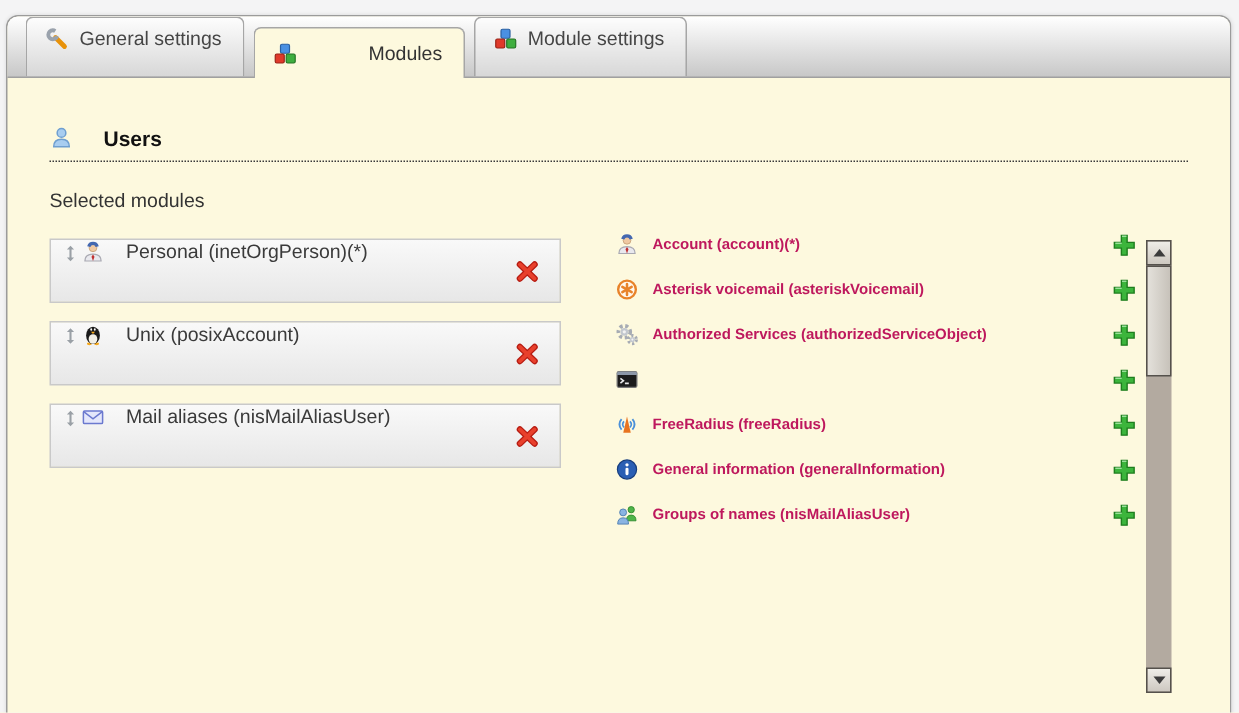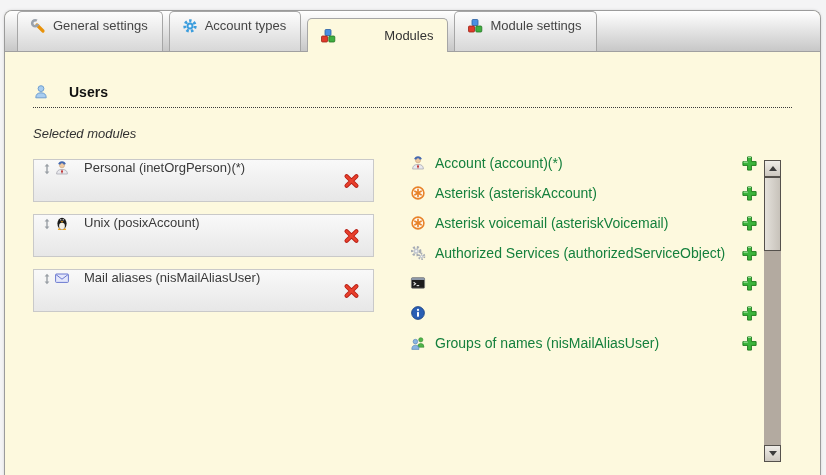--- a/index.html
+++ b/index.html
@@ -41,39 +41,39 @@
   }
   .icon{display:inline-flex;align-items:center;justify-content:center;line-height:0;}
   
   .content{padding:0 28px;}
   .heading{
     margin-top:32px;display:flex;align-items:center;gap:20px;
     border-bottom:1px dotted #3a3a3a;padding-bottom:7px;
   }
   .heading .title{font-size:14px;font-weight:bold;color:#111;}
   .cols{display:flex;margin-top:18px;}
-  .col-label{font-size:13px;color:#333;font-style:italic;}
+  .col-label{font-size:13px;color:#333;}
   .sel-col{width:377px;flex:none;}
   .avail-col{flex:1;position:relative;}
   
   .sel-list{margin-top:18px;}
   .sel-row{
     position:relative;width:339px;height:41px;margin-bottom:7px;
     background:linear-gradient(#f9f9f9,#e7e7e7);
     border:1px solid #c9c9c9;
     display:flex;align-items:flex-start;margin-top:12px;
   }
   .drag{position:absolute;top:3px;left:7px;cursor:grab;}
   .sel-row .mod-icon{margin-left:20px;}
   .sel-row .mod-label{margin-left:14px;font-size:13px;color:#3a3a3a;}
   .del-btn{position:absolute;right:13px;top:50%;transform:translateY(-50%);cursor:pointer;}
   
   .avail-list{margin-top:22px;width:354px;}
   .avail-row{display:flex;align-items:center;height:30px;gap:9px;}
-  .avail-row .mod-label{font-size:14px;color:#15803d;}
+  .avail-row .mod-label{font-size:10px;color:#be185d;font-weight:bold;}
   .add-btn{margin-left:auto;margin-right:6px;cursor:pointer;}
   
   .scrollbar{
     position:absolute;left:354px;top:34px;width:17px;height:302px;
     background:#b3aaa0;
   }
   .sb-btn{
     position:absolute;left:0;width:15px;height:15px;
     background:linear-gradient(#efede8,#cdc8c0);
     border:1px solid #55514c;
@@ -97,30 +97,20 @@
     <div class="tabline"></div>
 
   <div class="tab">
         <span class="icon">
           <svg width="16" height="16" viewBox="0 0 16 16">
             <line x1="7" y1="7" x2="13" y2="13" stroke="#e8920a" stroke-width="3.2" stroke-linecap="round"></line>
             <circle cx="5.2" cy="5.2" r="3" fill="none" stroke="#9aa2ac" stroke-width="2.6" stroke-dasharray="14.5 4.4" stroke-dashoffset="-1"></circle>
           </svg>
         </span>
         <span>General settings</span>
-      </div>
-      <div class="tab">
-        <span class="icon">
-          <svg width="16" height="16" viewBox="0 0 16 16">
-            <circle cx="8" cy="8" r="5.2" fill="none" stroke="#3b9ddd" stroke-width="3" stroke-dasharray="2.4 2.2"></circle>
-            <circle cx="8" cy="8" r="3.4" fill="#3b9ddd"></circle>
-            <circle cx="8" cy="8" r="1.5" fill="#eef6fd"></circle>
-          </svg>
-        </span>
-        <span>Account types</span>
       </div>
       <div class="tab active">
         <span class="icon">
           <svg width="16" height="16" viewBox="0 0 16 16">
             <rect x="5" y="1.5" width="6" height="6" rx="1" fill="#4a90e2" stroke="#2a60a2" stroke-width="0.8"></rect>
             <rect x="1.5" y="8" width="6" height="6" rx="1" fill="#e03a2a" stroke="#9a2418" stroke-width="0.8"></rect>
             <rect x="8.8" y="8" width="6" height="6" rx="1" fill="#3fae3f" stroke="#257525" stroke-width="0.8"></rect>
           </svg>
         </span>
         <span>Modules</span>
@@ -254,39 +244,20 @@
               <span class="icon mod-icon">
                 <svg width="16" height="16" viewBox="0 0 16 16">
                   <circle cx="8" cy="8" r="5.9" fill="#fff8ee" stroke="#e8832a" stroke-width="1.6"></circle>
                   <g stroke="#e8832a" stroke-width="1.7" stroke-linecap="round">
                     <line x1="8" y1="4.4" x2="8" y2="11.6"></line>
                     <line x1="4.9" y1="6.2" x2="11.1" y2="9.8"></line>
                     <line x1="11.1" y1="6.2" x2="4.9" y2="9.8"></line>
                   </g>
                 </svg>
               </span>
-              <span class="mod-label">Asterisk (asteriskAccount)</span>
-              <span class="icon add-btn">
-                <svg width="17" height="17" viewBox="0 0 16 16">
-                  <path d="M6.2 1.8 h3.6 v4.4 h4.4 v3.6 h-4.4 v4.4 H6.2 v-4.4 H1.8 V6.2 h4.4 z" fill="#3cb53c" stroke="#1e7e1e" stroke-width="0.9"></path>
-                  <path d="M6.6 2.4 h2.8 M2.4 6.7 h4" stroke="#9ae09a" stroke-width="1" fill="none"></path>
-                </svg>
-              </span>
-            </div>
-            <div class="avail-row">
-              <span class="icon mod-icon">
-                <svg width="16" height="16" viewBox="0 0 16 16">
-                  <circle cx="8" cy="8" r="5.9" fill="#fff8ee" stroke="#e8832a" stroke-width="1.6"></circle>
-                  <g stroke="#e8832a" stroke-width="1.7" stroke-linecap="round">
-                    <line x1="8" y1="4.4" x2="8" y2="11.6"></line>
-                    <line x1="4.9" y1="6.2" x2="11.1" y2="9.8"></line>
-                    <line x1="11.1" y1="6.2" x2="4.9" y2="9.8"></line>
-                  </g>
-                </svg>
-              </span>
               <span class="mod-label">Asterisk voicemail (asteriskVoicemail)</span>
               <span class="icon add-btn">
                 <svg width="17" height="17" viewBox="0 0 16 16">
                   <path d="M6.2 1.8 h3.6 v4.4 h4.4 v3.6 h-4.4 v4.4 H6.2 v-4.4 H1.8 V6.2 h4.4 z" fill="#3cb53c" stroke="#1e7e1e" stroke-width="0.9"></path>
                   <path d="M6.6 2.4 h2.8 M2.4 6.7 h4" stroke="#9ae09a" stroke-width="1" fill="none"></path>
                 </svg>
               </span>
             </div>
             <div class="avail-row">
               <span class="icon mod-icon">
@@ -319,25 +290,44 @@
               <span class="icon add-btn">
                 <svg width="17" height="17" viewBox="0 0 16 16">
                   <path d="M6.2 1.8 h3.6 v4.4 h4.4 v3.6 h-4.4 v4.4 H6.2 v-4.4 H1.8 V6.2 h4.4 z" fill="#3cb53c" stroke="#1e7e1e" stroke-width="0.9"></path>
                   <path d="M6.6 2.4 h2.8 M2.4 6.7 h4" stroke="#9ae09a" stroke-width="1" fill="none"></path>
                 </svg>
               </span>
             </div>
             <div class="avail-row">
               <span class="icon mod-icon">
                 <svg width="16" height="16" viewBox="0 0 16 16">
+                  <path d="M8 2.6 l2.5 10.9 h-5 z" fill="#e87420"></path>
+                  <path d="M4.4 4.4 a5 5 0 0 0 0 7" fill="none" stroke="#4a90d9" stroke-width="1.3"></path>
+                  <path d="M11.6 4.4 a5 5 0 0 1 0 7" fill="none" stroke="#4a90d9" stroke-width="1.3"></path>
+                  <path d="M6 5.9 a3 3 0 0 0 0 4" fill="none" stroke="#4a90d9" stroke-width="1.1"></path>
+                  <path d="M10 5.9 a3 3 0 0 1 0 4" fill="none" stroke="#4a90d9" stroke-width="1.1"></path>
+                </svg>
+              </span>
+              <span class="mod-label">FreeRadius (freeRadius)</span>
+              <span class="icon add-btn">
+                <svg width="17" height="17" viewBox="0 0 16 16">
+                  <path d="M6.2 1.8 h3.6 v4.4 h4.4 v3.6 h-4.4 v4.4 H6.2 v-4.4 H1.8 V6.2 h4.4 z" fill="#3cb53c" stroke="#1e7e1e" stroke-width="0.9"></path>
+                  <path d="M6.6 2.4 h2.8 M2.4 6.7 h4" stroke="#9ae09a" stroke-width="1" fill="none"></path>
+                </svg>
+              </span>
+            </div>
+            <div class="avail-row">
+              <span class="icon mod-icon">
+                <svg width="16" height="16" viewBox="0 0 16 16">
                   <circle cx="8" cy="8" r="6.4" fill="#2a5fb4" stroke="#173e7e" stroke-width="0.8"></circle>
                   <circle cx="8" cy="4.9" r="1.1" fill="#fff"></circle>
                   <rect x="7" y="6.8" width="2" height="5" rx="0.9" fill="#fff"></rect>
                 </svg>
               </span>
+              <span class="mod-label">General information (generalInformation)</span>
               <span class="icon add-btn">
                 <svg width="17" height="17" viewBox="0 0 16 16">
                   <path d="M6.2 1.8 h3.6 v4.4 h4.4 v3.6 h-4.4 v4.4 H6.2 v-4.4 H1.8 V6.2 h4.4 z" fill="#3cb53c" stroke="#1e7e1e" stroke-width="0.9"></path>
                   <path d="M6.6 2.4 h2.8 M2.4 6.7 h4" stroke="#9ae09a" stroke-width="1" fill="none"></path>
                 </svg>
               </span>
             </div>
             <div class="avail-row">
               <span class="icon mod-icon">
                 <svg width="16" height="16" viewBox="0 0 16 16">

